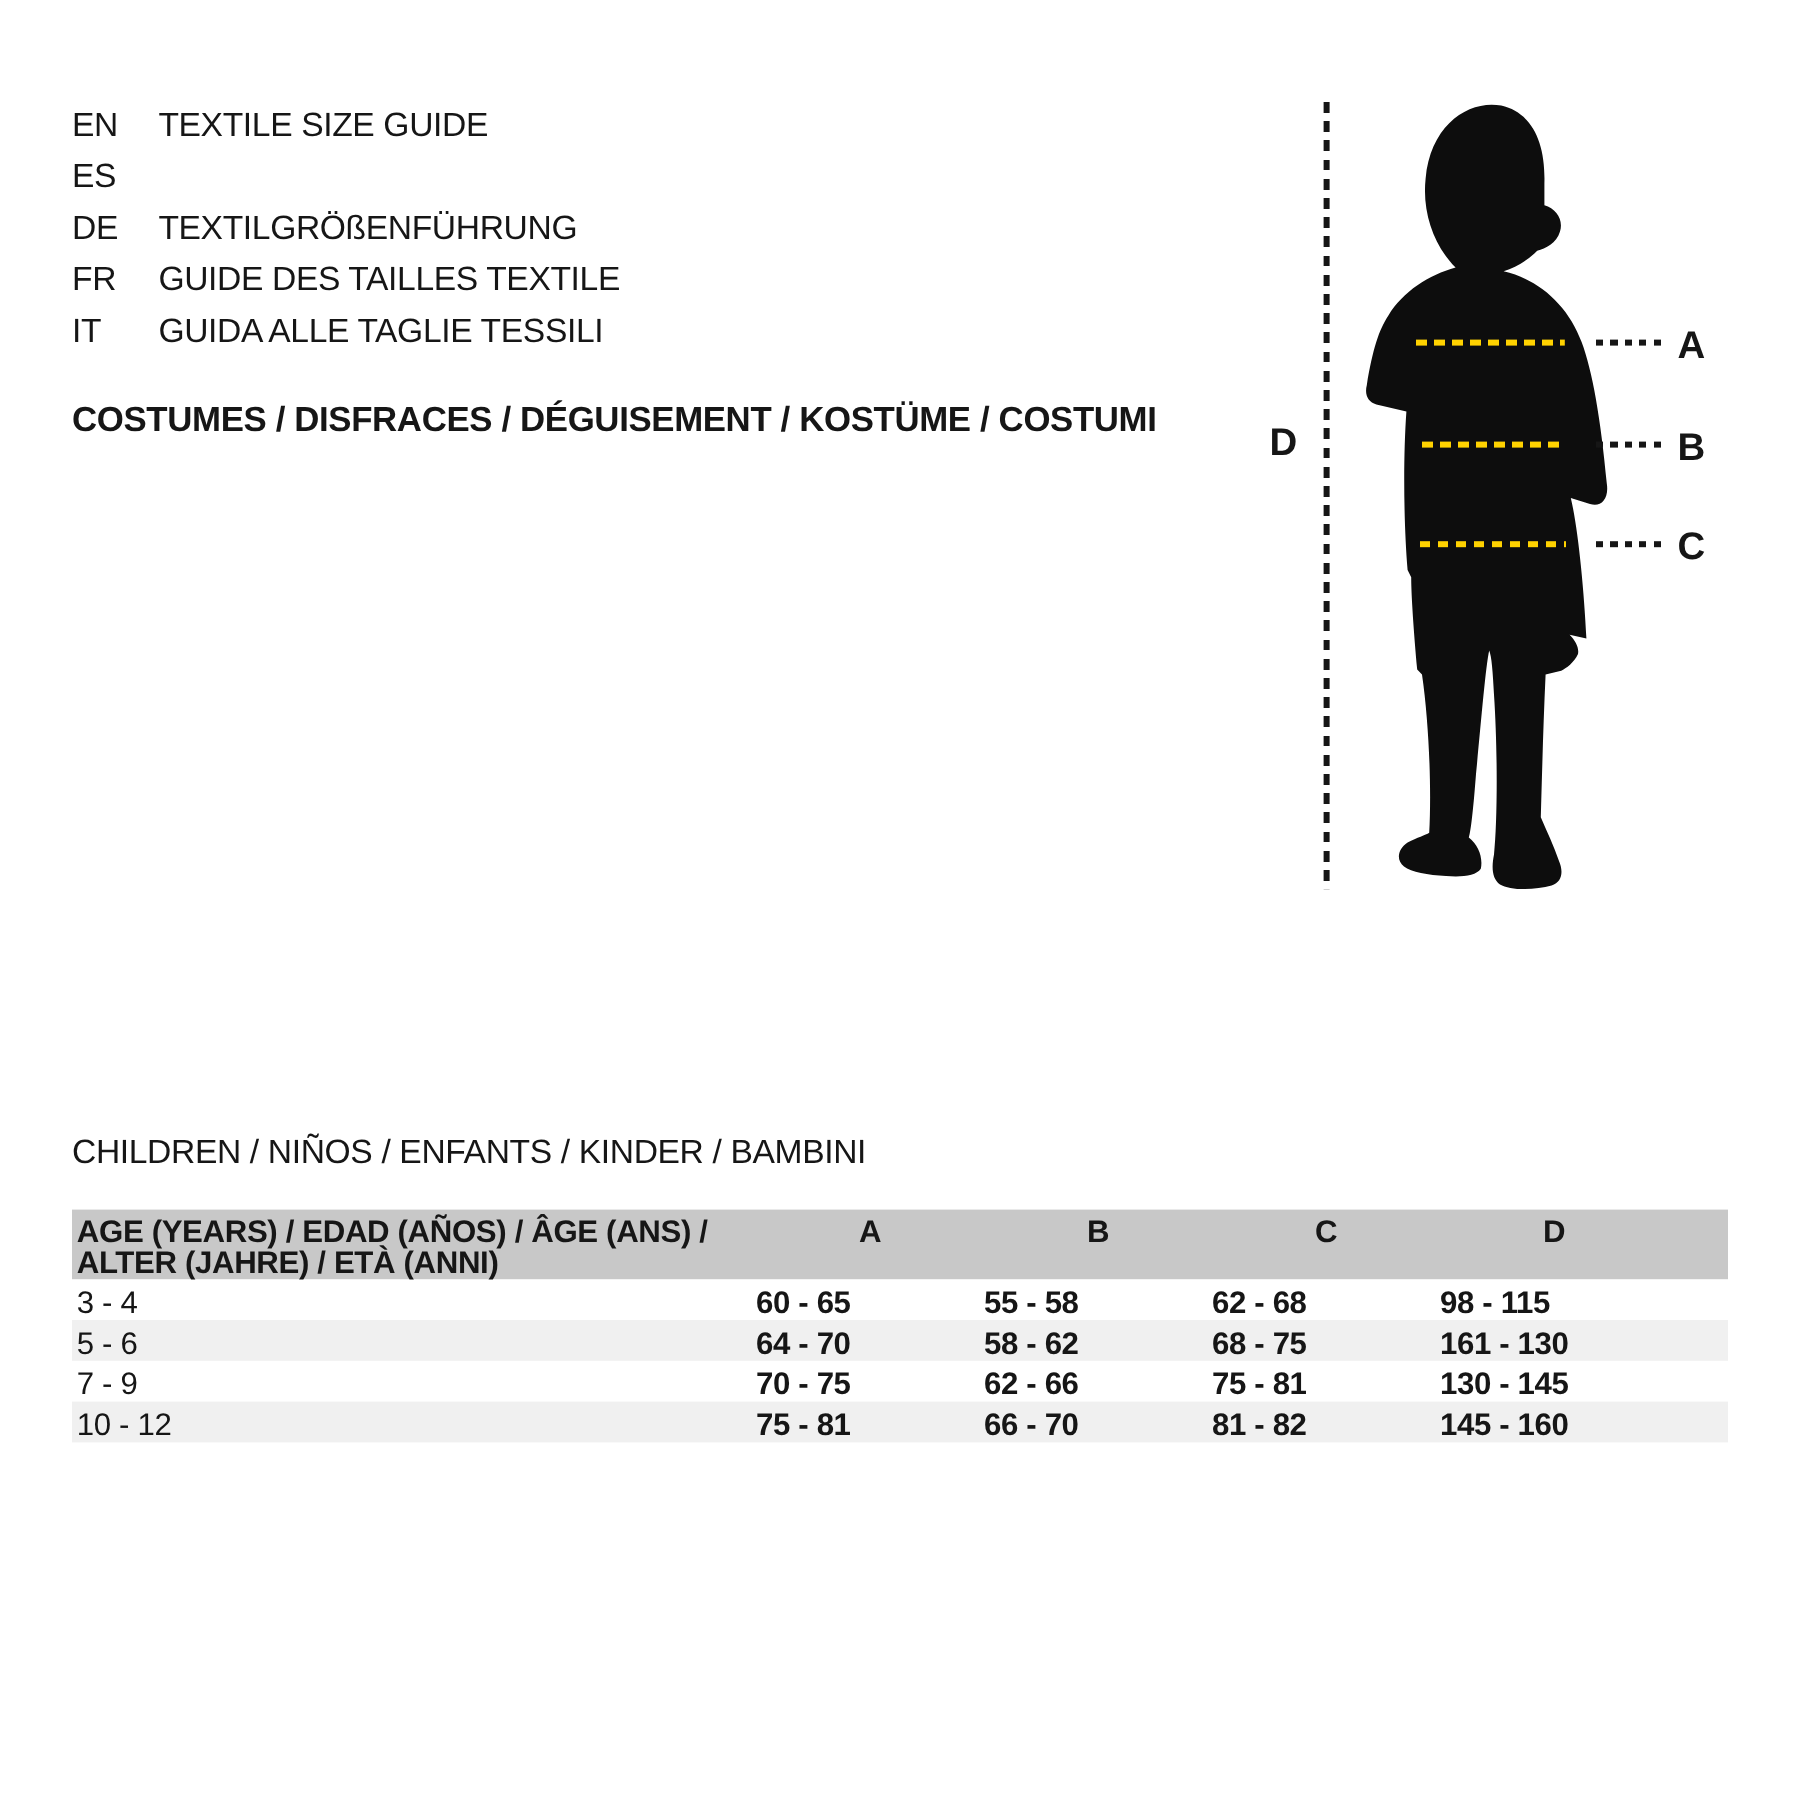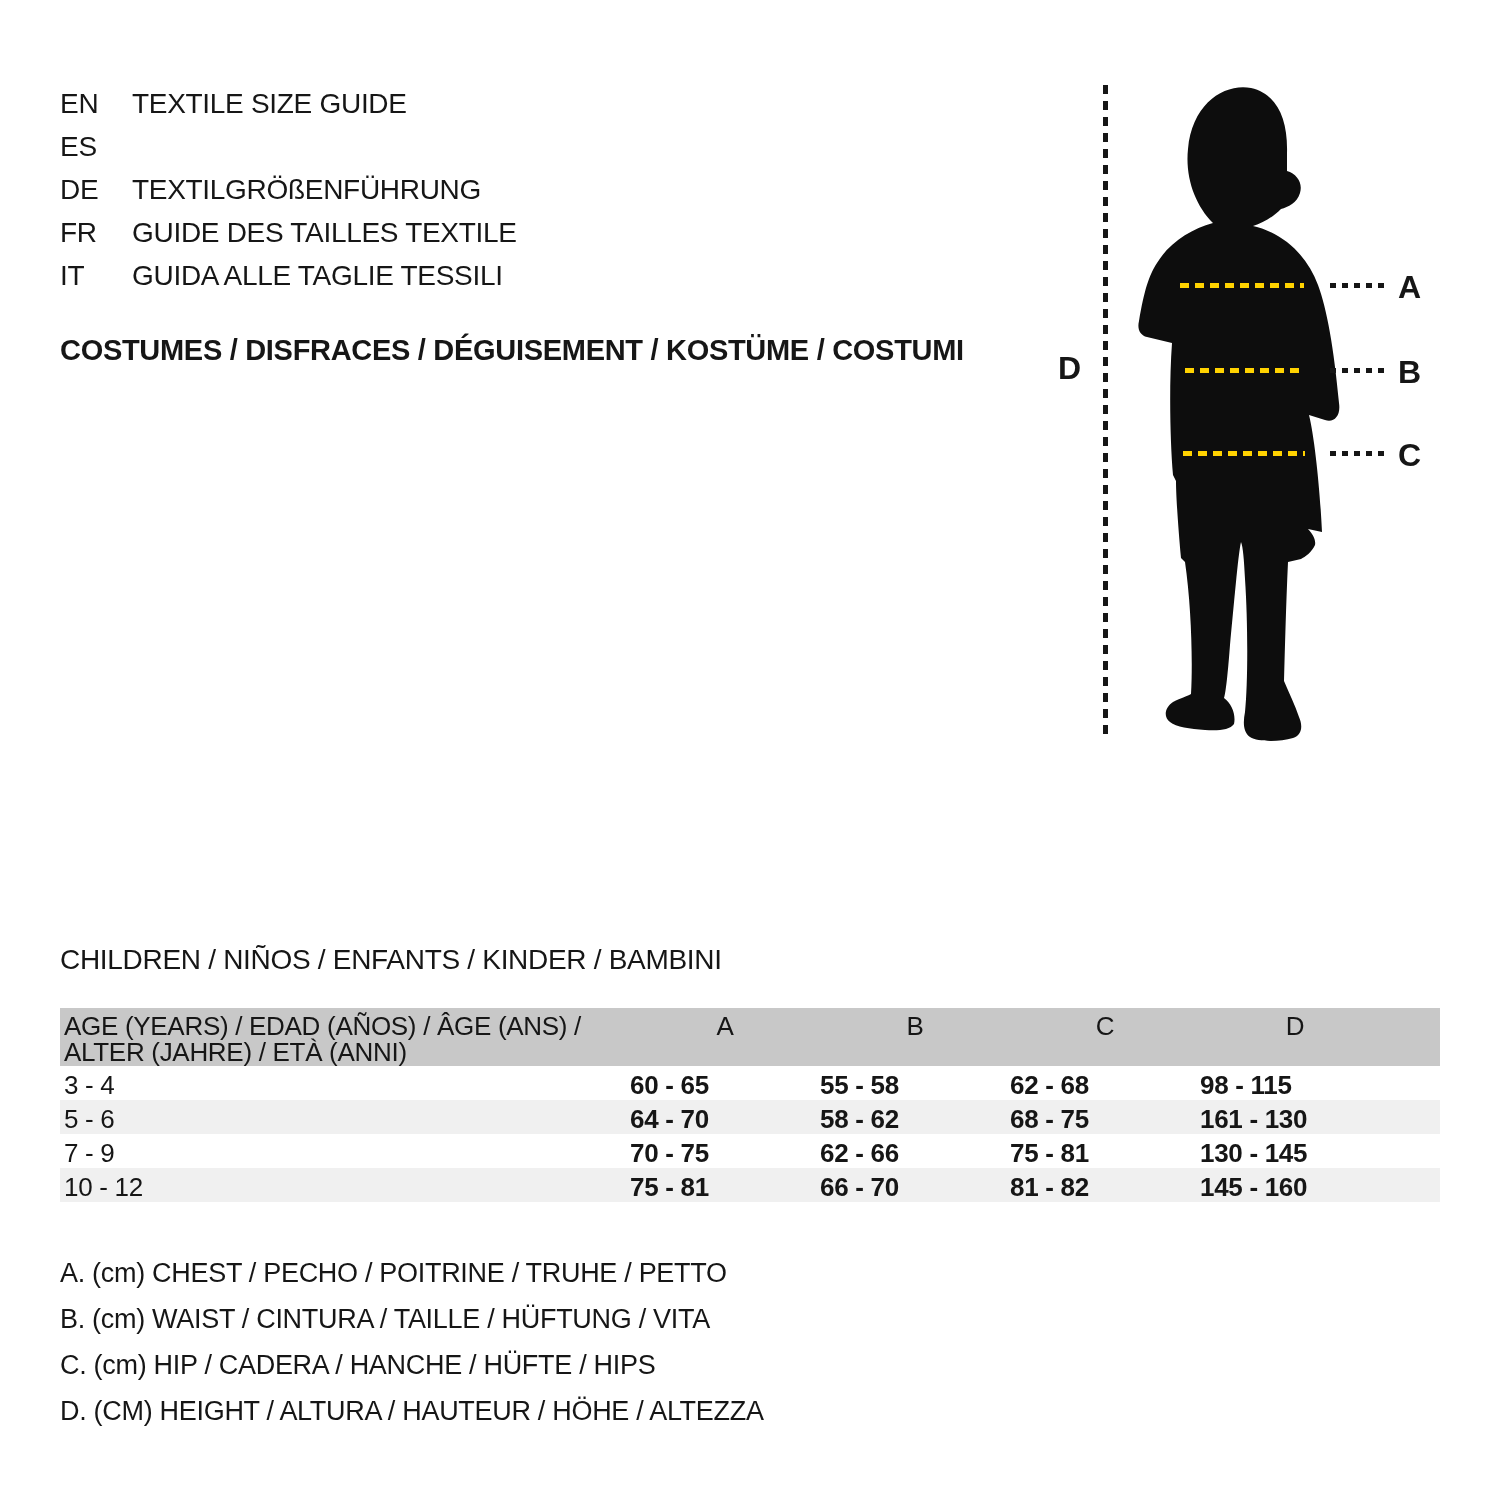--- a/index.html
+++ b/index.html
@@ -55,21 +55,21 @@
   .l-d{left:1058px;top:352px;}
   
   .section-title{
     position:absolute;left:60px;top:944px;
     font-size:28px;line-height:32px;
   }
   .size-table{
     position:absolute;left:60px;top:1008px;width:1380px;
     font-size:26px;
   }
-  .thead{display:flex;background:var(--header-bg);height:58px;box-sizing:border-box;padding-top:5px;}
+  .thead{display:flex;background:var(--header-bg);height:58px;box-sizing:border-box;padding-top:5px;font-weight:bold;}
   .thead .age-col{width:570px;flex:0 0 570px;box-sizing:border-box;padding-left:4px;line-height:26px;}
   .thead .age-col span{display:block;}
   .thead .num-col{width:190px;flex:0 0 190px;text-align:center;line-height:26px;}
   .trow{display:flex;height:34px;line-height:38px;}
   .trow.alt{background:var(--alt-bg);}
   .trow .age-cell{width:570px;flex:0 0 570px;box-sizing:border-box;padding-left:4px;}
   .trow .num-cell{width:190px;flex:0 0 190px;font-weight:bold;}
   
   .legend{
     position:absolute;left:60px;top:1250px;
@@ -204,20 +204,14 @@
     </div>
     <div class="trow alt">
       <div class="age-cell">10 - 12</div>
       <div class="num-cell">75 - 81</div>
       <div class="num-cell">66 - 70</div>
       <div class="num-cell">81 - 82</div>
       <div class="num-cell">145 - 160</div>
     </div>
   </div>
 
-  <div class="legend">
-    <div>A. (cm) CHEST / PECHO / POITRINE / TRUHE / PETTO</div>
-    <div>B. (cm) WAIST / CINTURA / TAILLE / HÜFTUNG / VITA</div>
-    <div>C. (cm) HIP / CADERA / HANCHE / HÜFTE / HIPS</div>
-    <div>D. (CM) HEIGHT / ALTURA / HAUTEUR / HÖHE / ALTEZZA</div>
-  </div>
 
 </div>
 
 </body></html>

